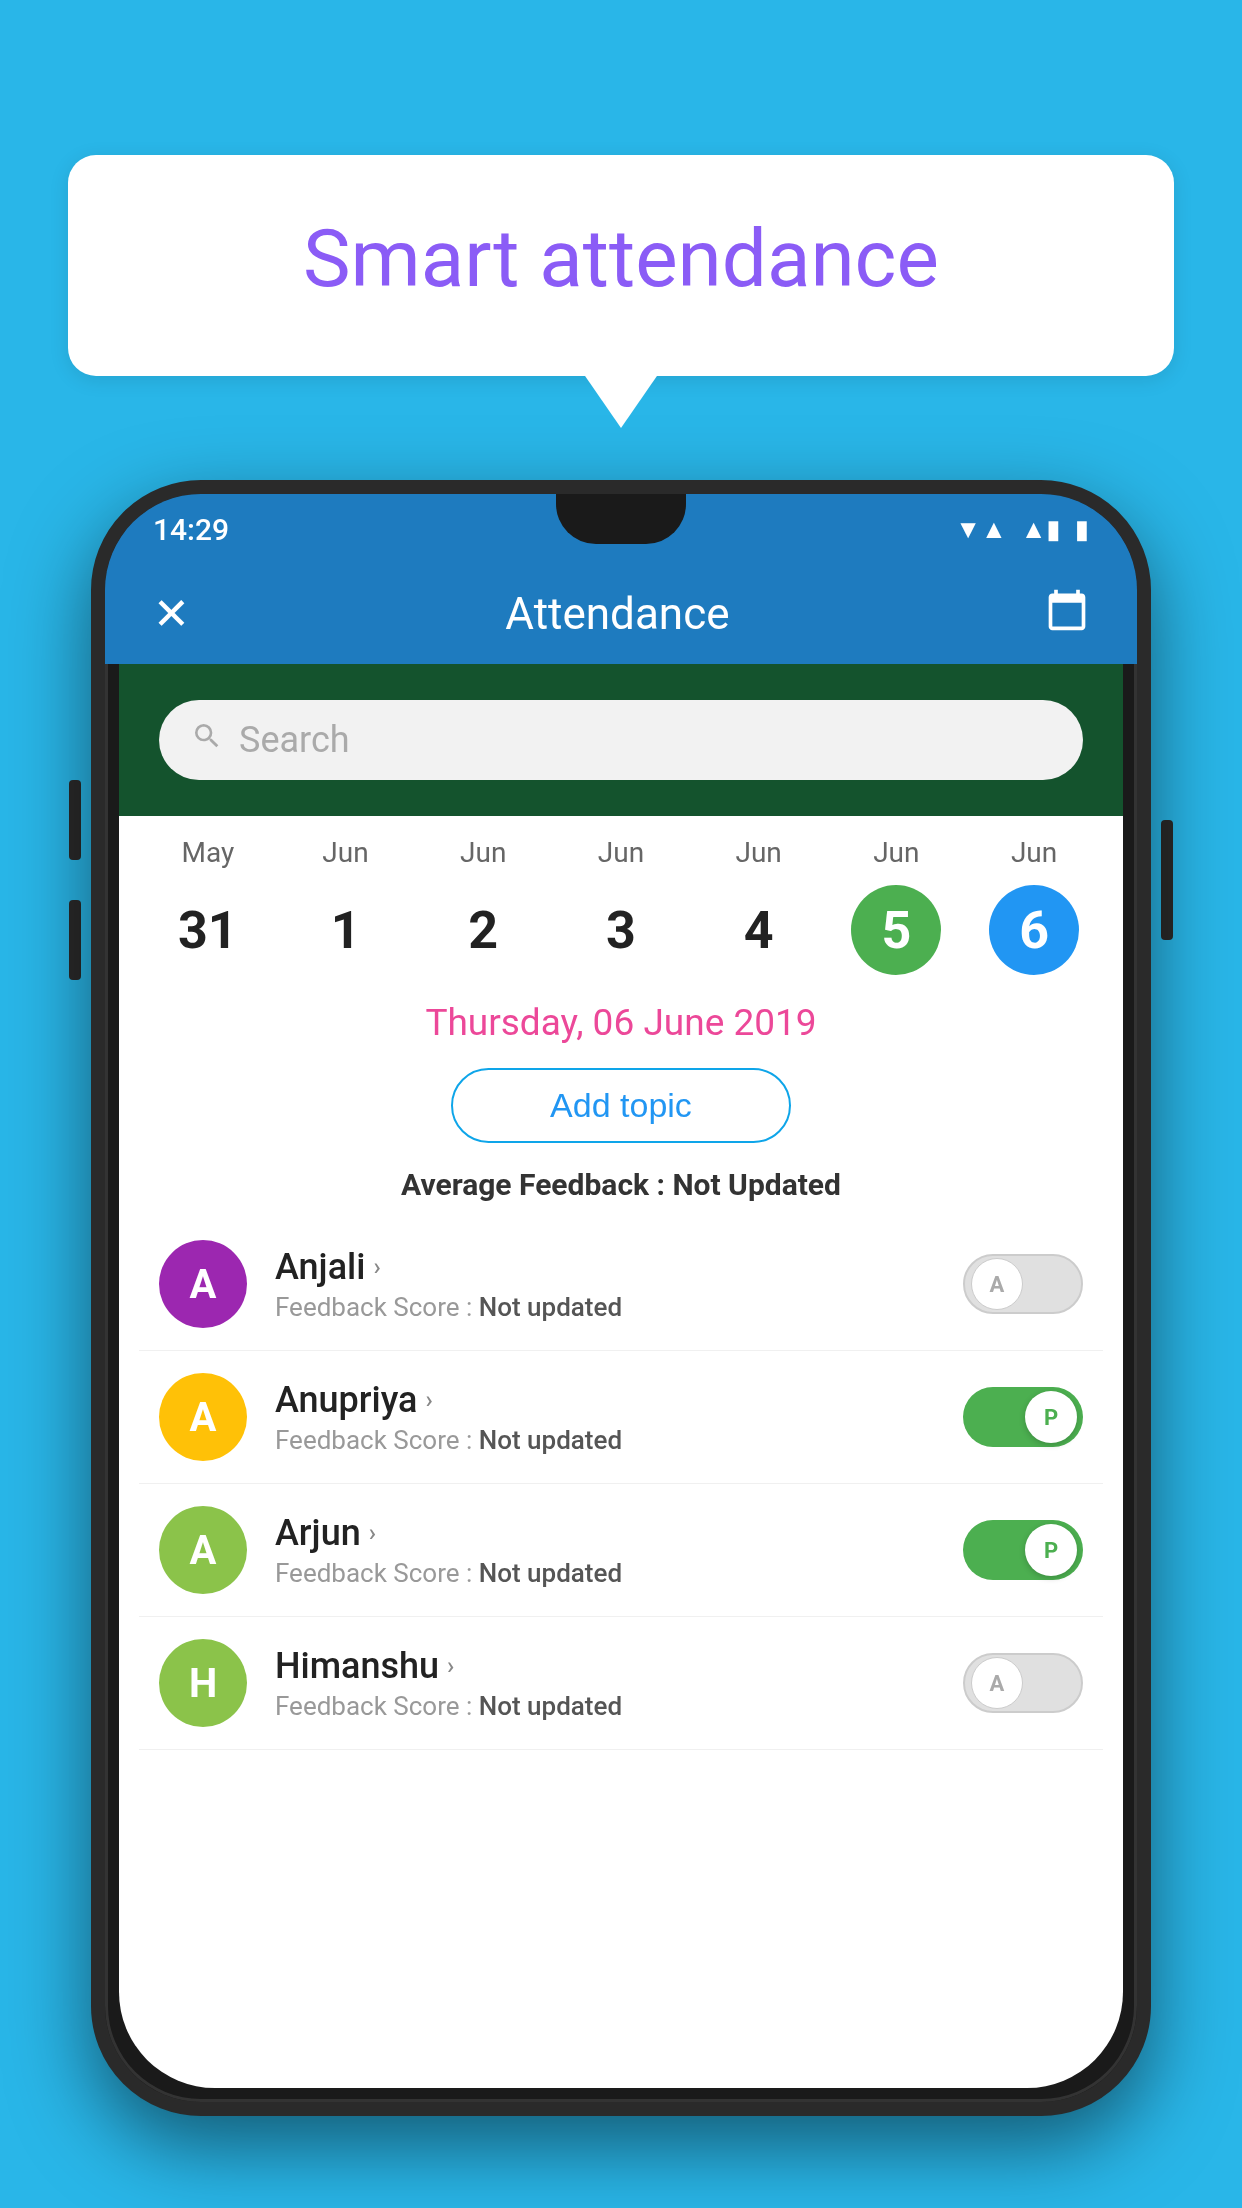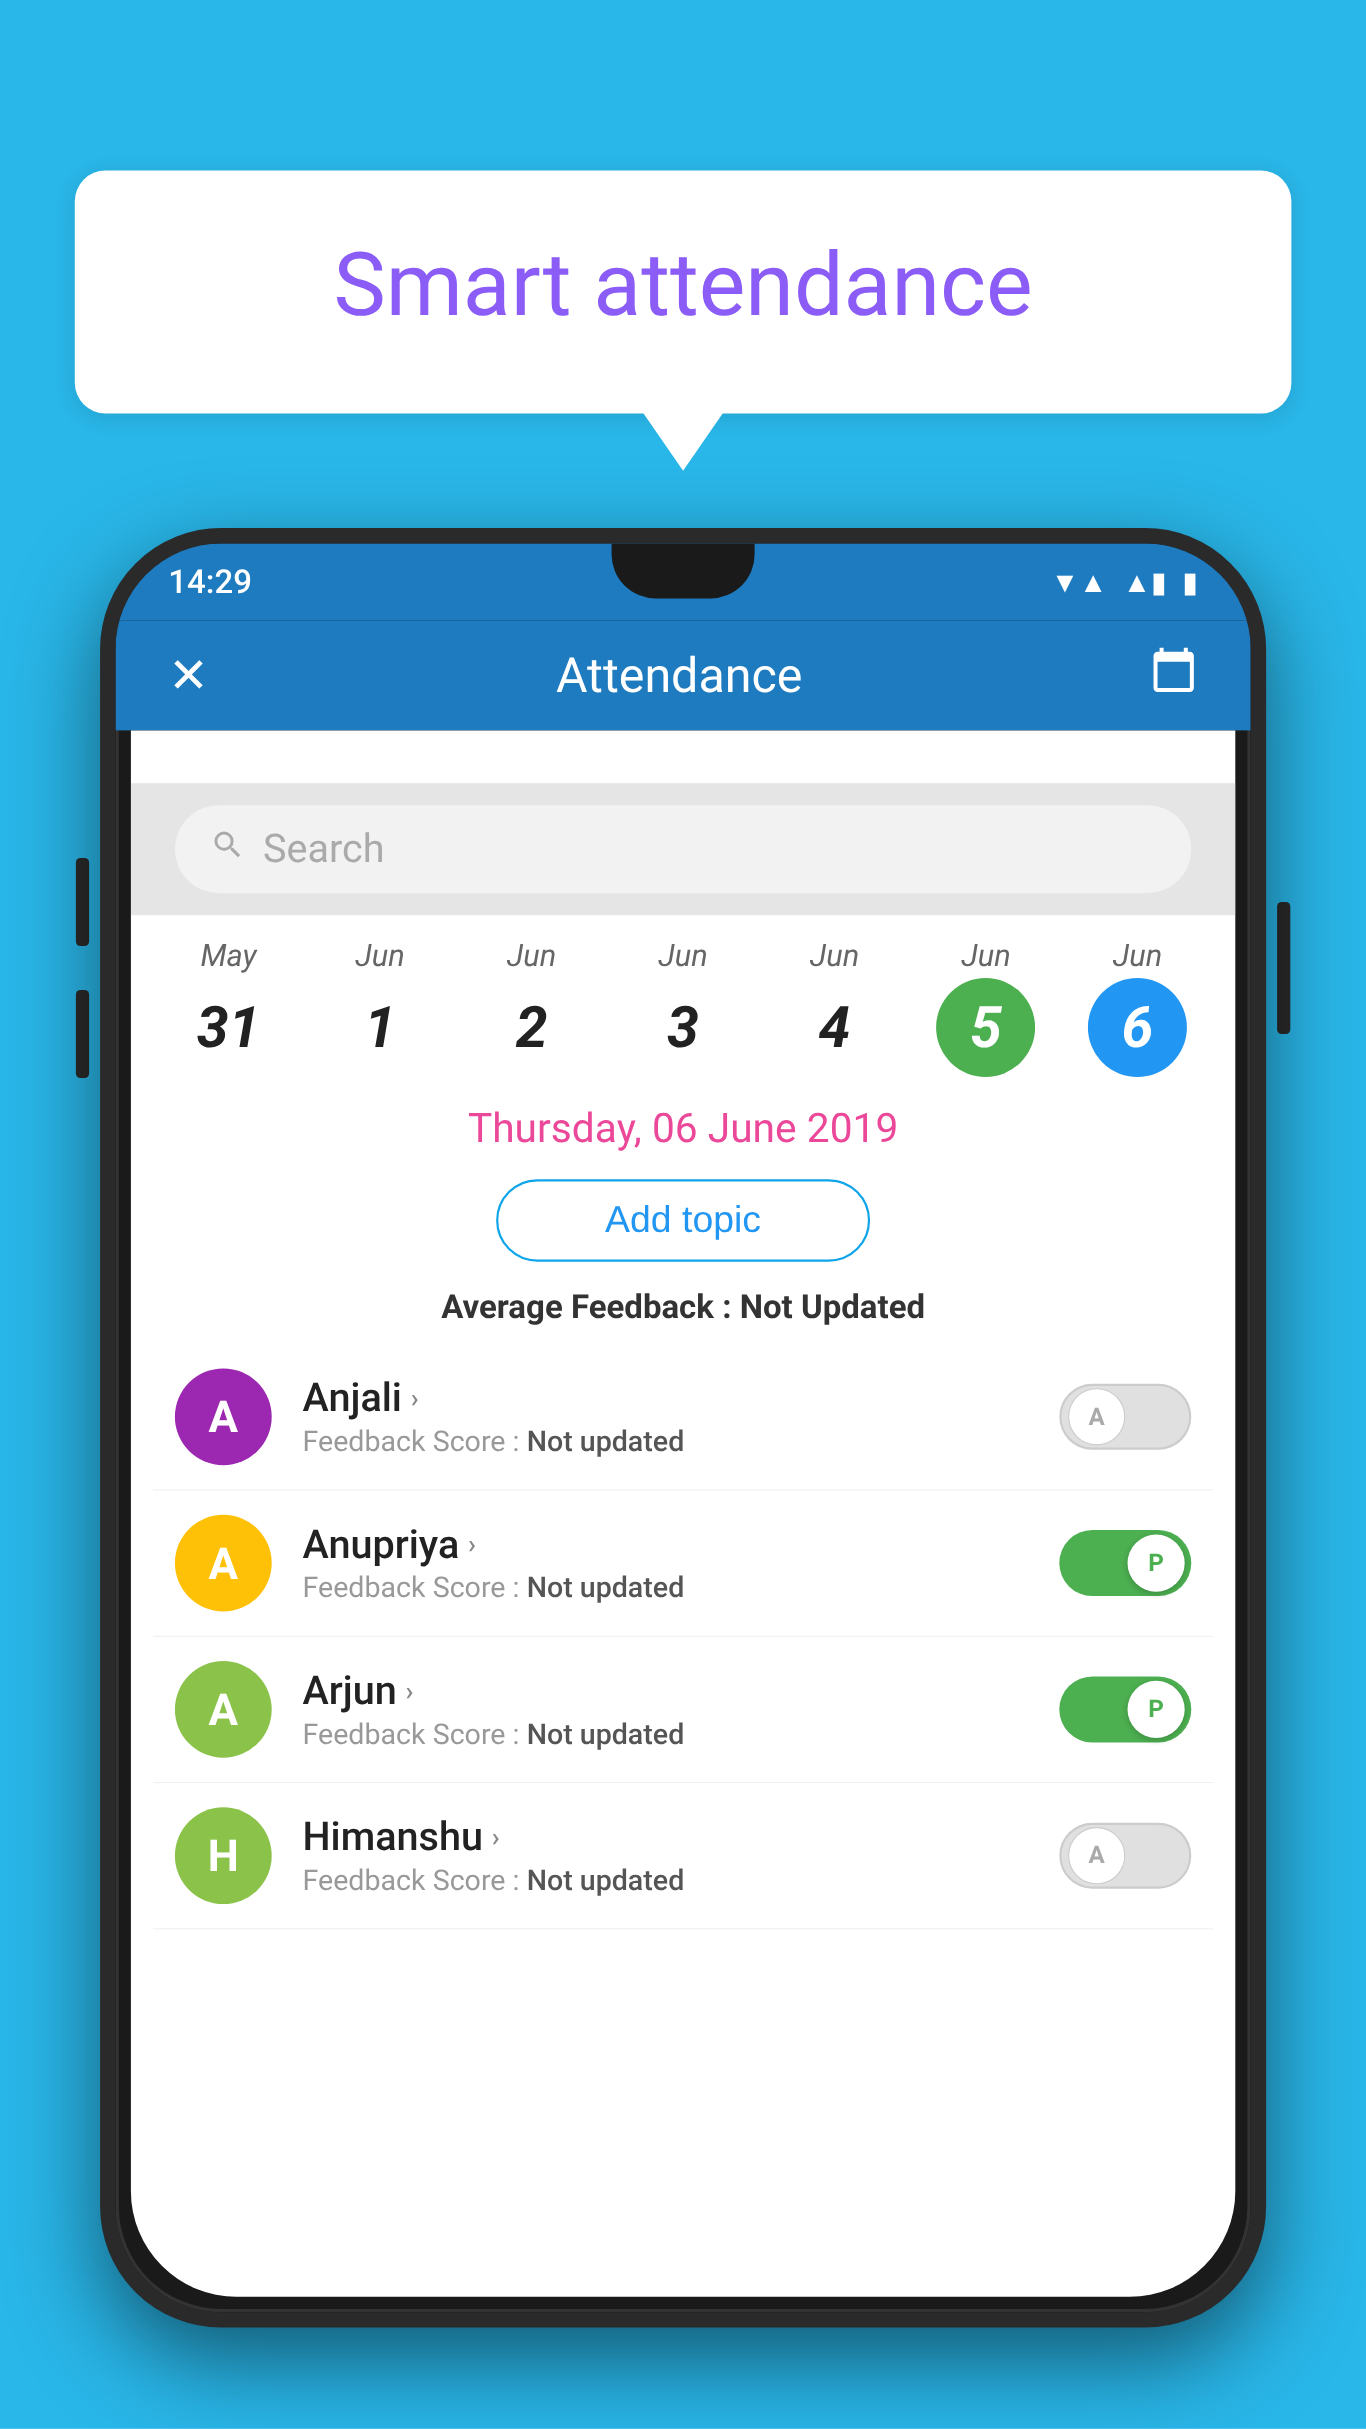--- a/index.html
+++ b/index.html
@@ -149,23 +149,22 @@
       top: 170px;
       left: 14px;
       right: 14px;
       bottom: 14px;
       border-radius: 0 0 96px 96px;
       overflow: hidden;
     }
 
     
     .search-bar {
-      padding: 20px 40px;
-      background: #e5e5e5;
-      margin-top: 48px;
+      padding: 36px 40px;
+      background: #14532d;
     }
 
     .search-input {
       width: 100%;
       height: 80px;
       border-radius: 40px;
       border: none;
       background: #f2f2f2;
       display: flex;
       align-items: center;
@@ -188,23 +187,22 @@
       padding: 20px 20px 10px;
       display: flex;
       justify-content: space-around;
       align-items: center;
     }
 
     .cal-day {
       display: flex;
       flex-direction: column;
       align-items: center;
-      gap: 4px;
+      gap: 16px;
       width: 120px;
-      font-style: italic;
     }
 
     .cal-month {
       font-size: 28px;
       color: #666;
       font-weight: 400;
     }
 
     .cal-date {
       font-size: 52px;

